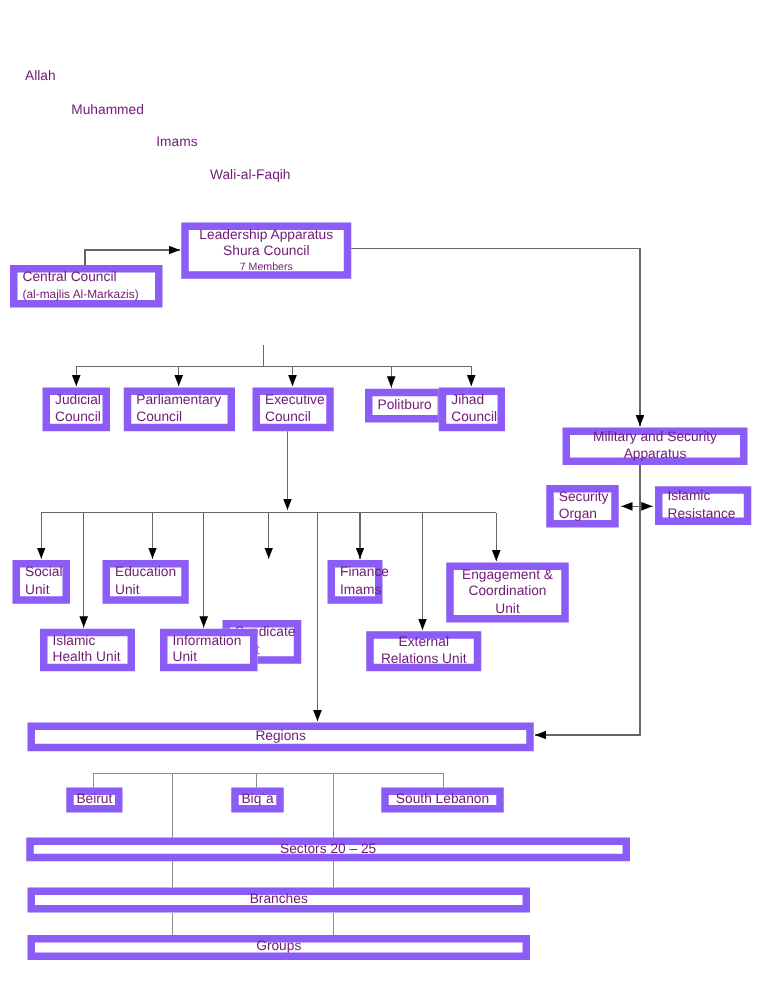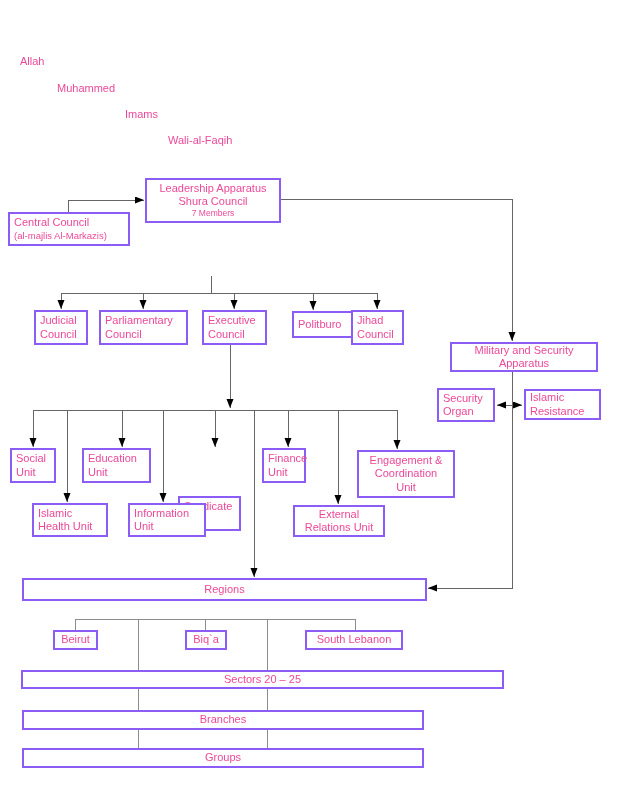--- a/index.html
+++ b/index.html
@@ -1,25 +1,25 @@
 <!DOCTYPE html>
 <html><head>
 <meta charset="utf-8">
 <style>
   html,body { margin:0; padding:0; background:#ffffff; }
   .canvas {
     position:relative; width:622px; height:800px; background:#ffffff;
-    font-family:"Liberation Sans", sans-serif; color:#ec4899; overflow:hidden;
+    font-family:"Liberation Sans", sans-serif; color:#701a75; overflow:hidden;
   }
   svg.wires { position:absolute; left:0; top:0; z-index:1; }
   .wire  { stroke:#666666; stroke-width:1; fill:none; shape-rendering:crispEdges; }
   .wirel { stroke:#8c8c8c; stroke-width:1; fill:none; shape-rendering:crispEdges; }
   .node {
     position:absolute; box-sizing:border-box; z-index:2;
-    border:2px solid #8b5cf6; background:#ffffff;
+    border:6px solid #8b5cf6; background:#ffffff;
     display:flex; flex-direction:column; justify-content:center;
     font-size:11px; line-height:1.2; white-space:pre-line;
   }
   .node.l { align-items:flex-start; text-align:left; padding-left:4px; padding-right:2px; }
   .node.c { align-items:center; text-align:center; padding-left:2px; padding-right:2px; }
   .t85 { font-size:8.5px; line-height:1.25; }
   .t95 { font-size:9.5px; line-height:1.25; }
   .flabel { position:absolute; z-index:2; font-size:11px; white-space:nowrap; }
 </style>
 </head>
@@ -128,21 +128,21 @@
   <div class="node l" style="left:82px;top:448px;width:69px;height:35px;">
     <span>Education
 Unit</span>
   </div>
   <div class="node l" style="left:178px;top:448px;width:63px;height:35px;margin-top:48px;">
     <span>Syndicate
 Unit</span>
   </div>
   <div class="node l" style="left:262px;top:448px;width:44px;height:35px;">
     <span>Finance
-Unit</span>
+Imams</span>
   </div>
   <div class="node c" style="left:357px;top:450px;width:98px;height:48px;">
     <span>Engagement &amp;
 Coordination
 Unit</span>
   </div>
 
   <div class="node l" style="left:32px;top:503px;width:76px;height:34px;">
     <span>Islamic
 Health Unit</span>

